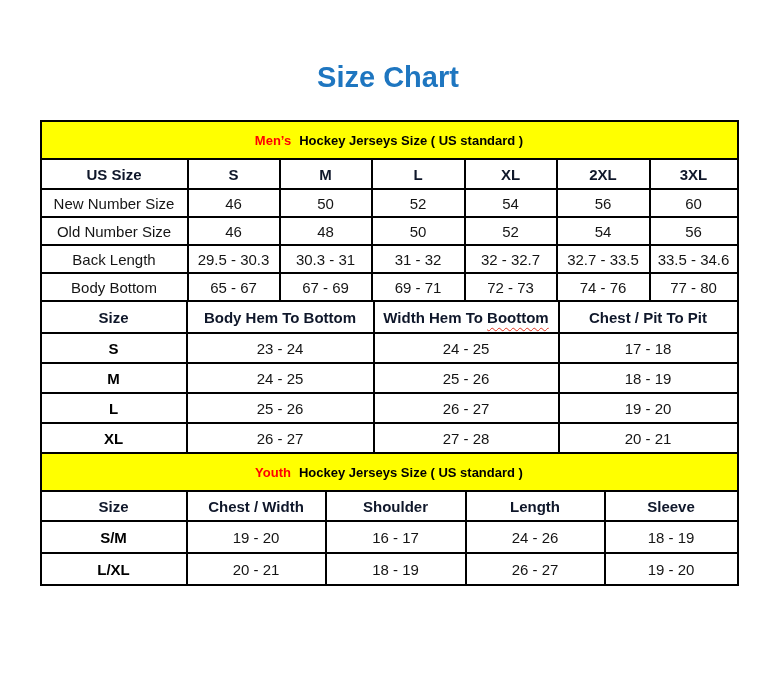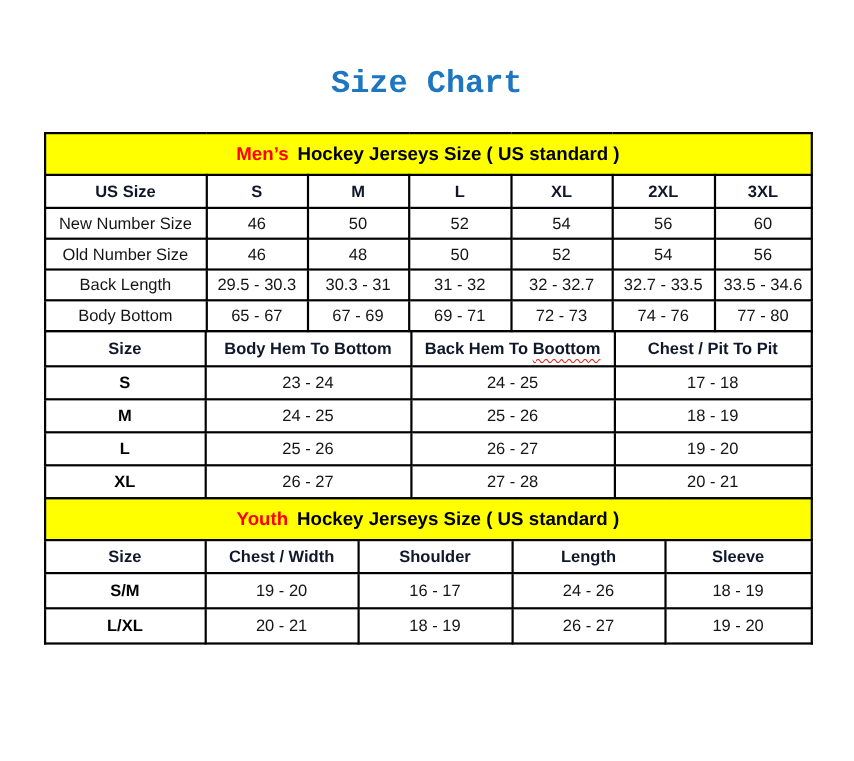--- a/index.html
+++ b/index.html
@@ -9,21 +9,20 @@
     -webkit-font-smoothing: antialiased;
   }
   .title {
     margin: 62px 0 0 0;
     text-align: center;
     color: #1E76C0;
     font-size: 29px;
     font-weight: bold;
     line-height: 1.05;
     letter-spacing: 0px;
-    font-family: Liberation Mono, monospace;
   }
   .sheet { width: 697px; margin: 28px auto 0 auto; }
   table {
     border-collapse: collapse;
     table-layout: fixed;
     width: 697px;
   }
   table + table { margin-top: -2px; }
   td {
     border: 2px solid #000;
@@ -31,21 +30,21 @@
     vertical-align: middle;
     font-size: 15px;
     color: #151515;
     padding: 0 2px;
     white-space: nowrap;
     overflow: hidden;
   }
   tr.section-row td {
     background: #FFFF00;
     font-weight: bold;
-    font-size: 17px;
+    font-size: 13px;
     color: #000;
     height: 36px;
   }
   .hl-red { color: #FF0000; padding-right: 8px; }
   tr.head-row td { font-weight: bold; color: #0f172a; }
   td.row-hdr-bold { font-weight: bold; color: #000; }
 
   .men  tr.head-row td { height: 28px; }
   .men  tr.data-row td { height: 26px; }
   .women tr.head-row td { height: 30px; }
@@ -135,21 +134,21 @@
       <colgroup>
         <col style="width:146px">
           <col style="width:187px">
           <col style="width:185px">
           <col style="width:179px">
       </colgroup>
       <tbody>
       <tr class="head-row">
         <td>Size</td>
         <td>Body Hem To Bottom</td>
-        <td><span>Back Hem To</span> <span class="squiggle">Boottom</span></td>
+        <td><span>Width Hem To</span> <span class="squiggle">Boottom</span></td>
         <td>Chest / Pit To Pit</td>
       </tr>
       <tr class="data-row">
         <td class="row-hdr-bold">S</td>
         <td>23 - 24</td>
         <td>24 - 25</td>
         <td>17 - 18</td>
       </tr>
       <tr class="data-row">
         <td class="row-hdr-bold">M</td>

